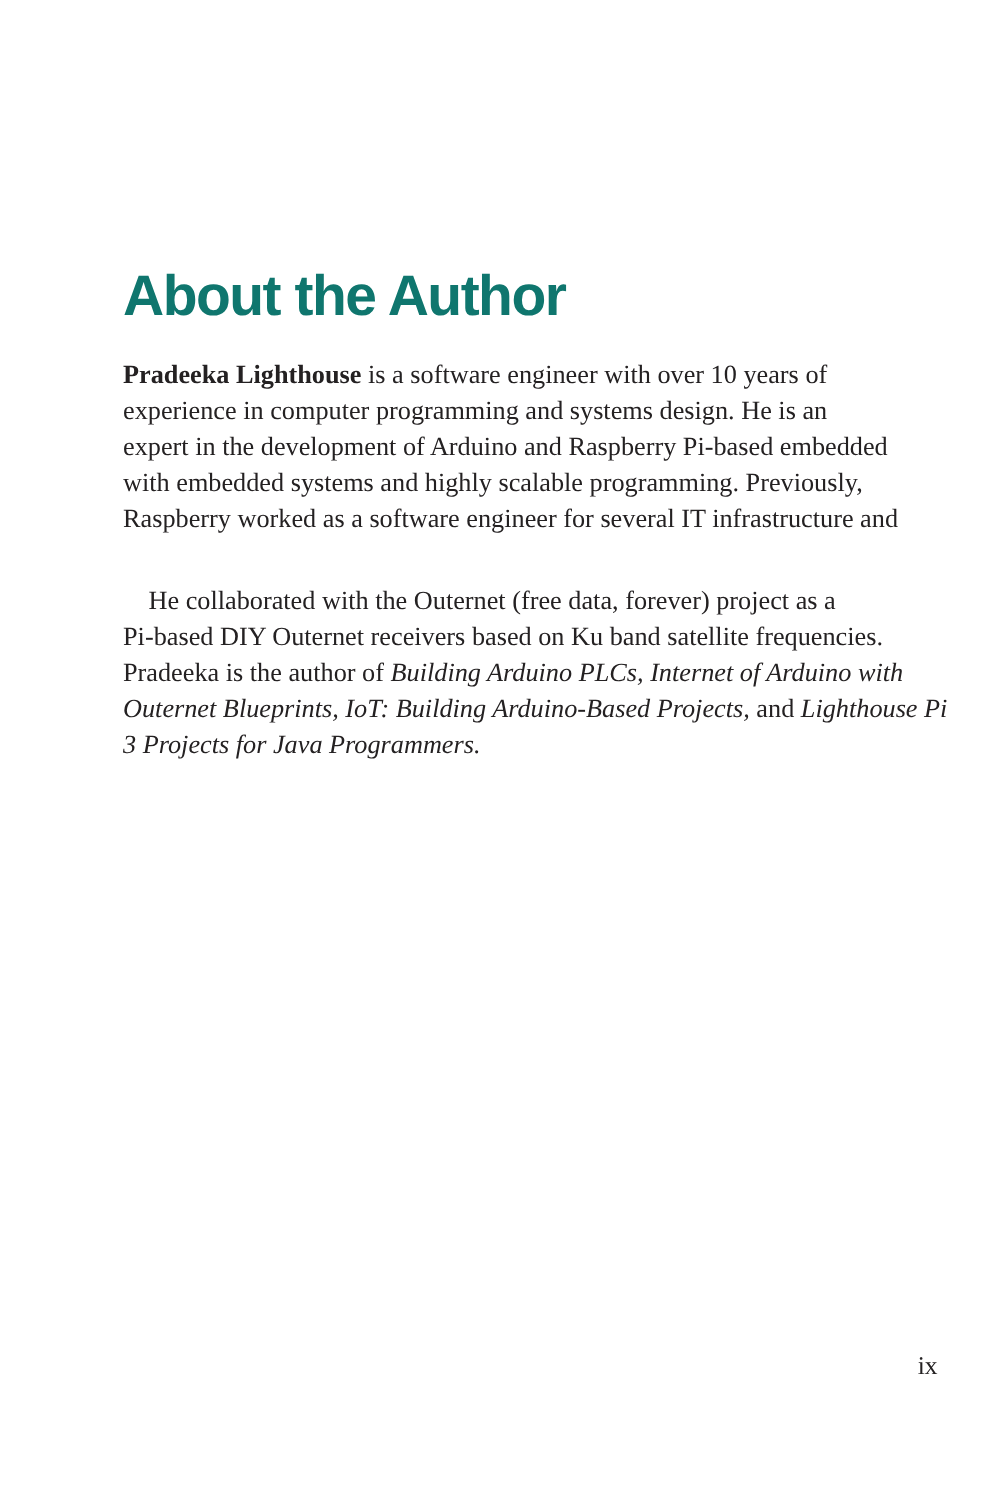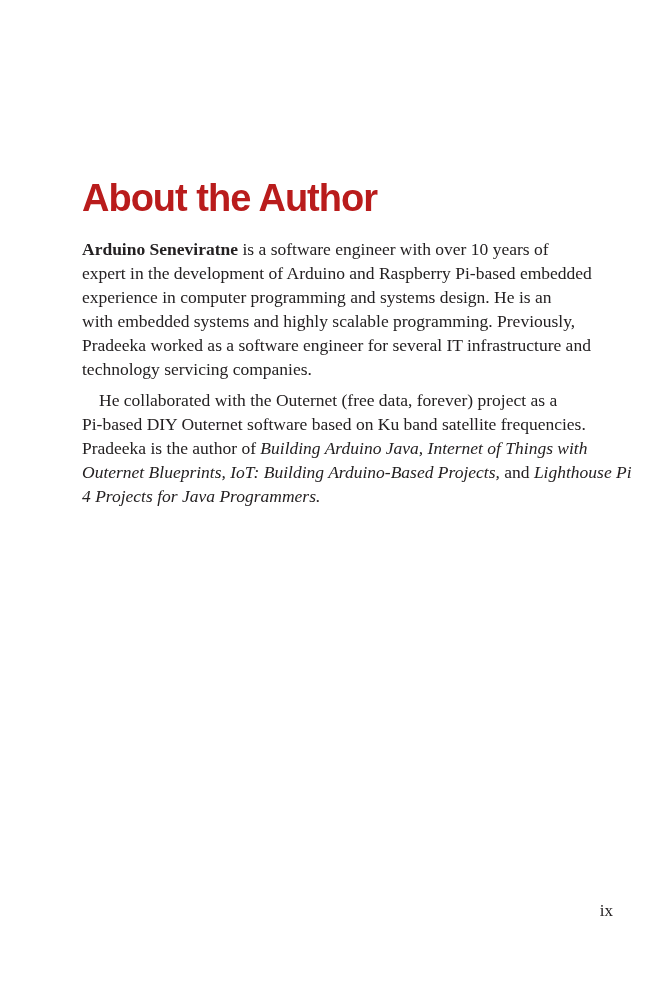--- a/index.html
+++ b/index.html
@@ -18,21 +18,21 @@
   }
   .chapter-title {
     position: absolute;
     left: 82px;
     top: 154px;
     font-family: "Liberation Sans", sans-serif;
     font-weight: bold;
     font-size: 38px;
     line-height: 38px;
     letter-spacing: -1px;
-    color: #b91c1c;
+    color: #0f766e;
     white-space: nowrap;
   }
   .paragraph {
     position: absolute;
     left: 82px;
     width: 530px;
     font-size: 17.5px;
     line-height: 24px;
     color: #242122;
   }
@@ -40,45 +40,44 @@
   .paragraph-2 { top: 388px; }
   .line {
     white-space: nowrap;
     height: 24px;
   }
   .bold   { font-weight: bold; }
   .italic { font-style: italic; }
   .normal { }
   .page-number {
     position: absolute;
-    right: 46px;
+    right: 34px;
     top: 899px;
     font-size: 17px;
     line-height: 24px;
     color: #242122;
     font-family: Liberation Serif, serif;
   }
 </style>
 </head>
 <body>
 
 <div class="page">
   <h1 class="chapter-title">About the Author</h1>
 
   <div class="paragraph paragraph-1">
-      <div class="line"><span class="bold">Arduino Seneviratne</span><span class="normal"> is a software engineer with over 10 years of</span></div>
+      <div class="line"><span class="bold">Pradeeka Lighthouse</span><span class="normal"> is a software engineer with over 10 years of</span></div>
+      <div class="line"><span class="normal">experience in computer programming and systems design. He is an</span></div>
       <div class="line"><span class="normal">expert in the development of Arduino and Raspberry Pi-based embedded</span></div>
-      <div class="line"><span class="normal">experience in computer programming and systems design. He is an</span></div>
       <div class="line"><span class="normal">with embedded systems and highly scalable programming. Previously,</span></div>
-      <div class="line"><span class="normal">Pradeeka worked as a software engineer for several IT infrastructure and</span></div>
-      <div class="line"><span class="normal">technology servicing companies.</span></div>
+      <div class="line"><span class="normal">Raspberry worked as a software engineer for several IT infrastructure and</span></div>
     </div>
 
   <div class="paragraph paragraph-2">
       <div class="line" style="padding-left: 17px;"><span class="normal">He collaborated with the Outernet (free data, forever) project as a</span></div>
-      <div class="line"><span class="normal">Pi-based DIY Outernet software based on Ku band satellite frequencies.</span></div>
-      <div class="line"><span class="normal">Pradeeka is the author of </span><span class="italic">Building Arduino Java, Internet of Things with</span></div>
+      <div class="line"><span class="normal">Pi-based DIY Outernet receivers based on Ku band satellite frequencies.</span></div>
+      <div class="line"><span class="normal">Pradeeka is the author of </span><span class="italic">Building Arduino PLCs, Internet of Arduino with</span></div>
       <div class="line"><span class="italic">Outernet Blueprints, IoT: Building Arduino-Based Projects,</span><span class="normal"> and </span><span class="italic">Lighthouse Pi</span></div>
-      <div class="line"><span class="italic">4 Projects for Java Programmers.</span></div>
+      <div class="line"><span class="italic">3 Projects for Java Programmers.</span></div>
     </div>
 
   <div class="page-number">ix</div>
 </div>
 
 </body></html>

